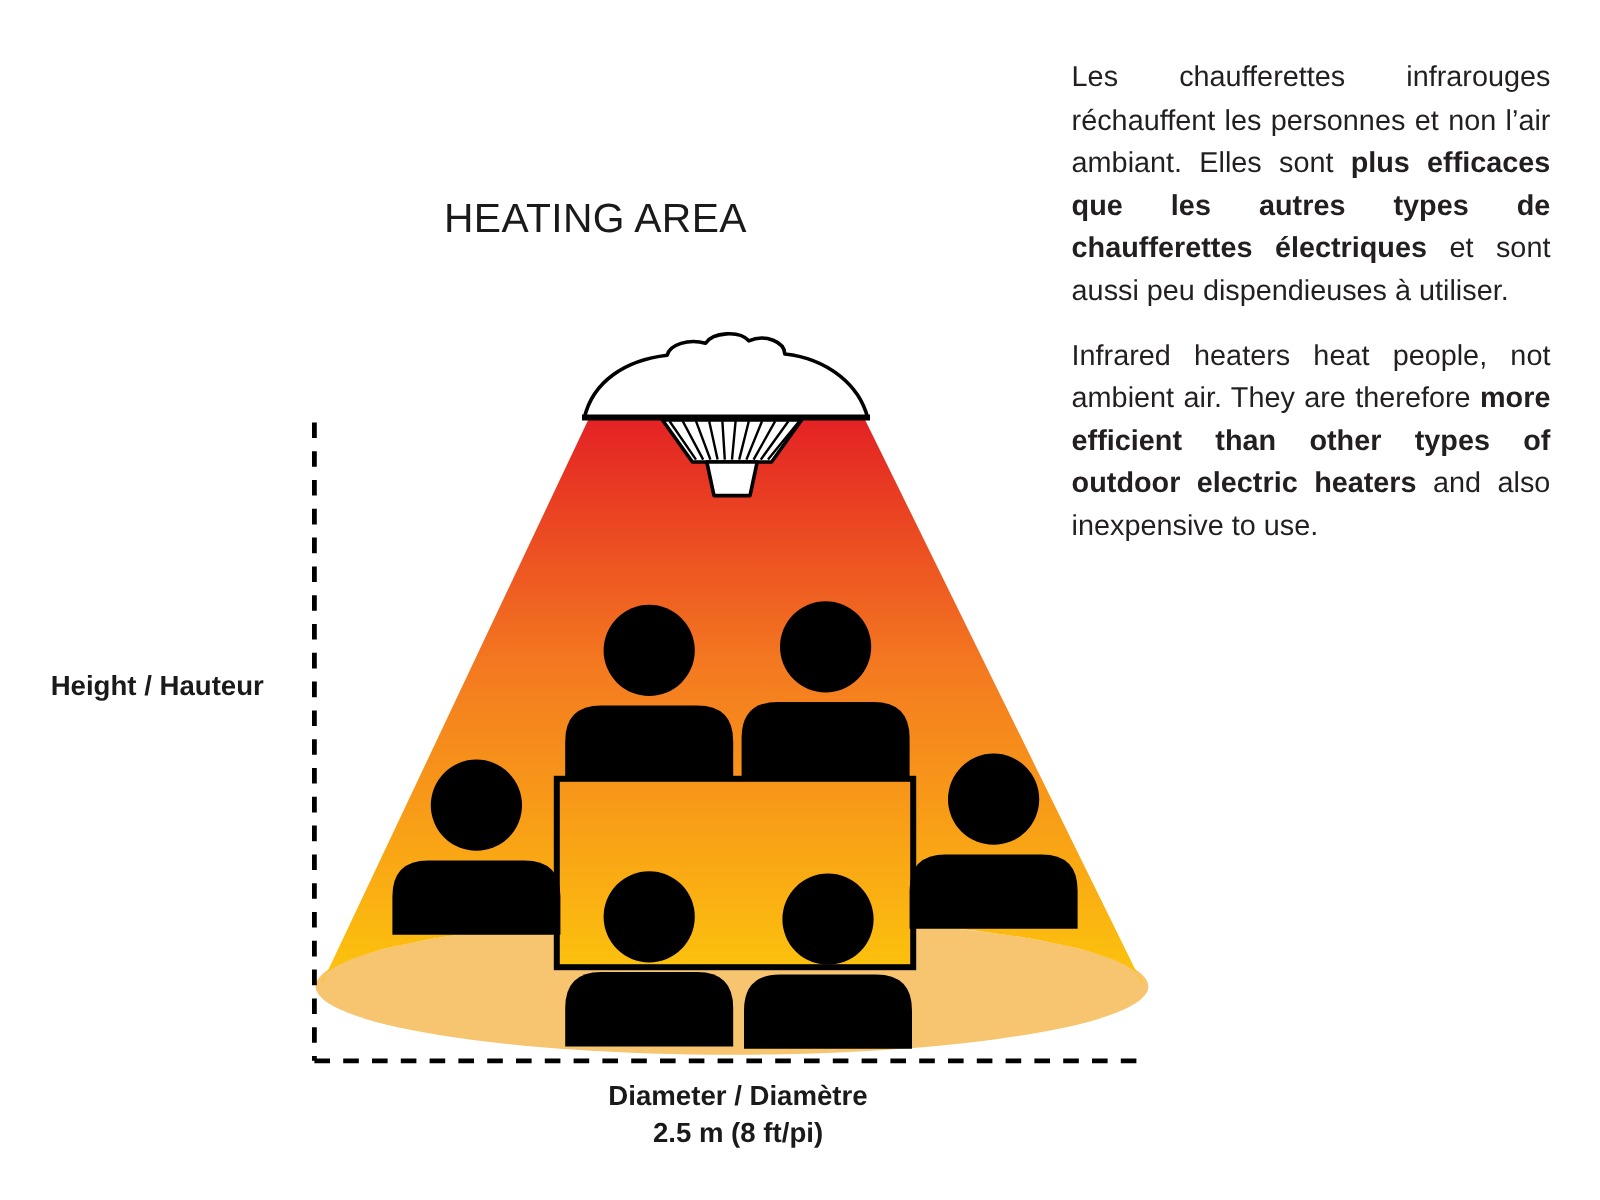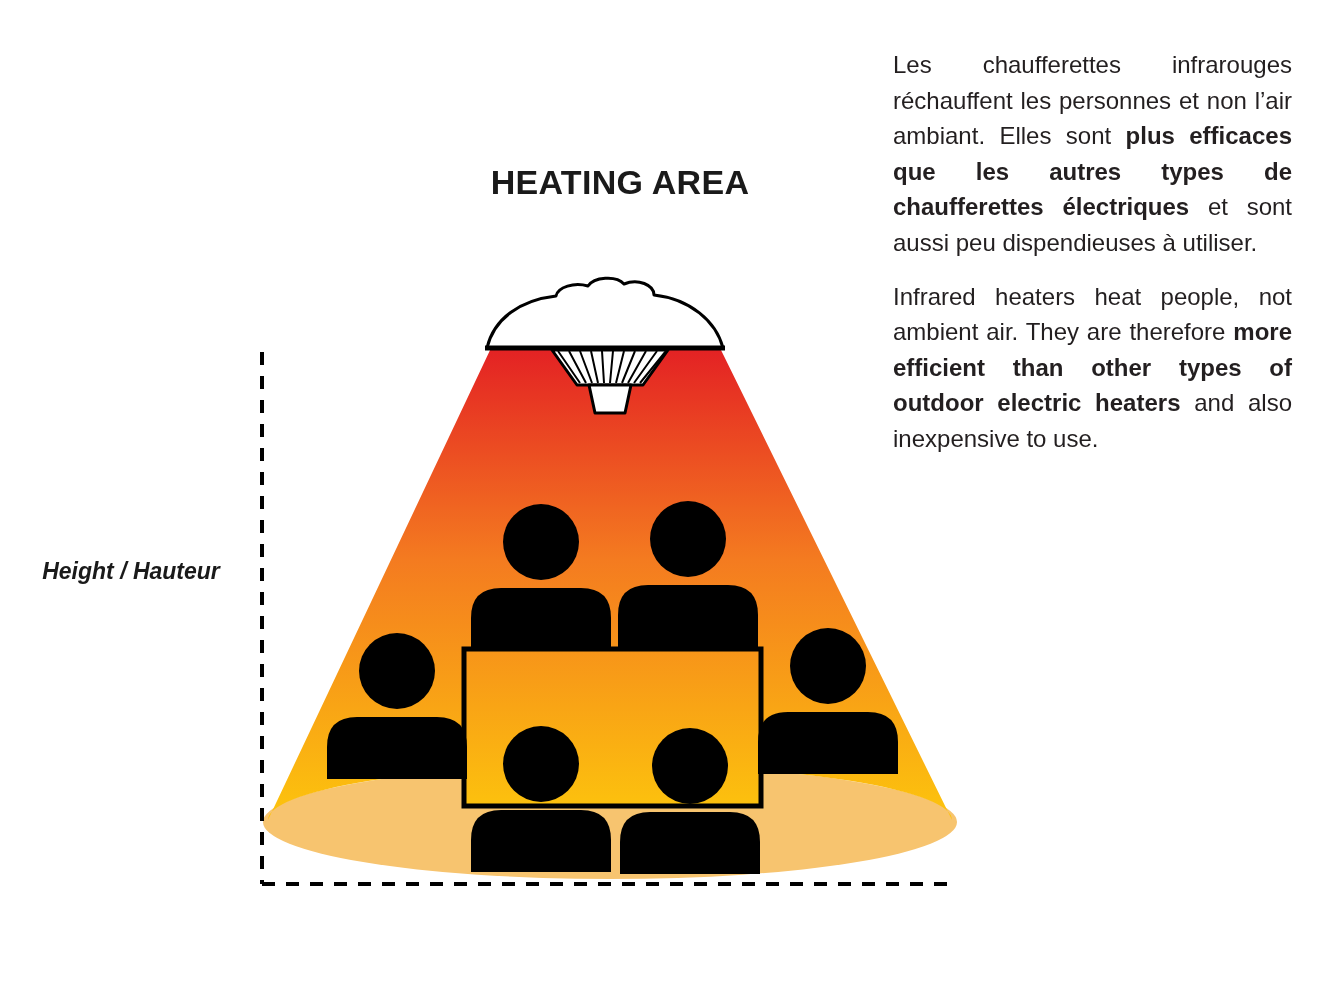--- a/index.html
+++ b/index.html
@@ -2,26 +2,26 @@
 <html><head>
 <meta charset="utf-8">
 <style>
   html,body{margin:0;padding:0;background:#ffffff;}
   .page{
     position:relative;width:1333px;height:1000px;background:#ffffff;overflow:hidden;
     font-family:"Liberation Sans",sans-serif;color:#231f20;
   }
   .diagram-svg{position:absolute;left:0;top:0;}
   .title{
-    position:absolute;left:370px;top:156px;width:500px;text-align:center;
-    font-size:34px;font-weight:bold;line-height:53px;letter-spacing:.3px;color:#1a1a1a;
+    position:absolute;left:370px;top:156px;width:500px;text-align:left;
+    font-size:34px;font-weight:normal;line-height:53px;letter-spacing:.3px;color:#1a1a1a;
   }
   .side-label{
     position:absolute;font-weight:bold;font-size:23px;line-height:31px;
-    text-align:center;color:#1a1a1a;font-style:italic;
+    text-align:center;color:#1a1a1a;
   }
   #height-label{left:6px;top:556px;width:250px;}
   #diameter-label{left:420px;top:898px;width:390px;}
   .text-col{
     position:absolute;left:893px;top:47px;width:399px;
     font-size:24px;line-height:35.6px;text-align:justify;color:#231f20;
   }
   .text-col p{margin:0 0 18px 0;}
   .text-col b{font-weight:bold;}
 </style>
@@ -74,19 +74,23 @@
   </svg>
 
   <div class="title">
     <div>HEATING AREA</div>
   </div>
 
   <div class="side-label" id="height-label">
     <div>Height / Hauteur</div>
   </div>
 
+  <div class="side-label" id="diameter-label">
+    <div>Diameter / Diamètre</div>
+    <div>2.5 m (8 ft/pi)</div>
+  </div>
 
   <div class="text-col">
     <p><span>Les chaufferettes infrarouges réchauffent les personnes et non l’air ambiant. Elles sont </span><b>plus efficaces que les autres types de chaufferettes électriques</b><span> et sont aussi peu dispendieuses à utiliser.</span></p>
     <p><span>Infrared heaters heat people, not ambient air. They are therefore </span><b>more efficient than other types of outdoor electric heaters</b><span> and also inexpensive to use.</span></p>
   </div>
 
 </div>
 
 </body></html>

